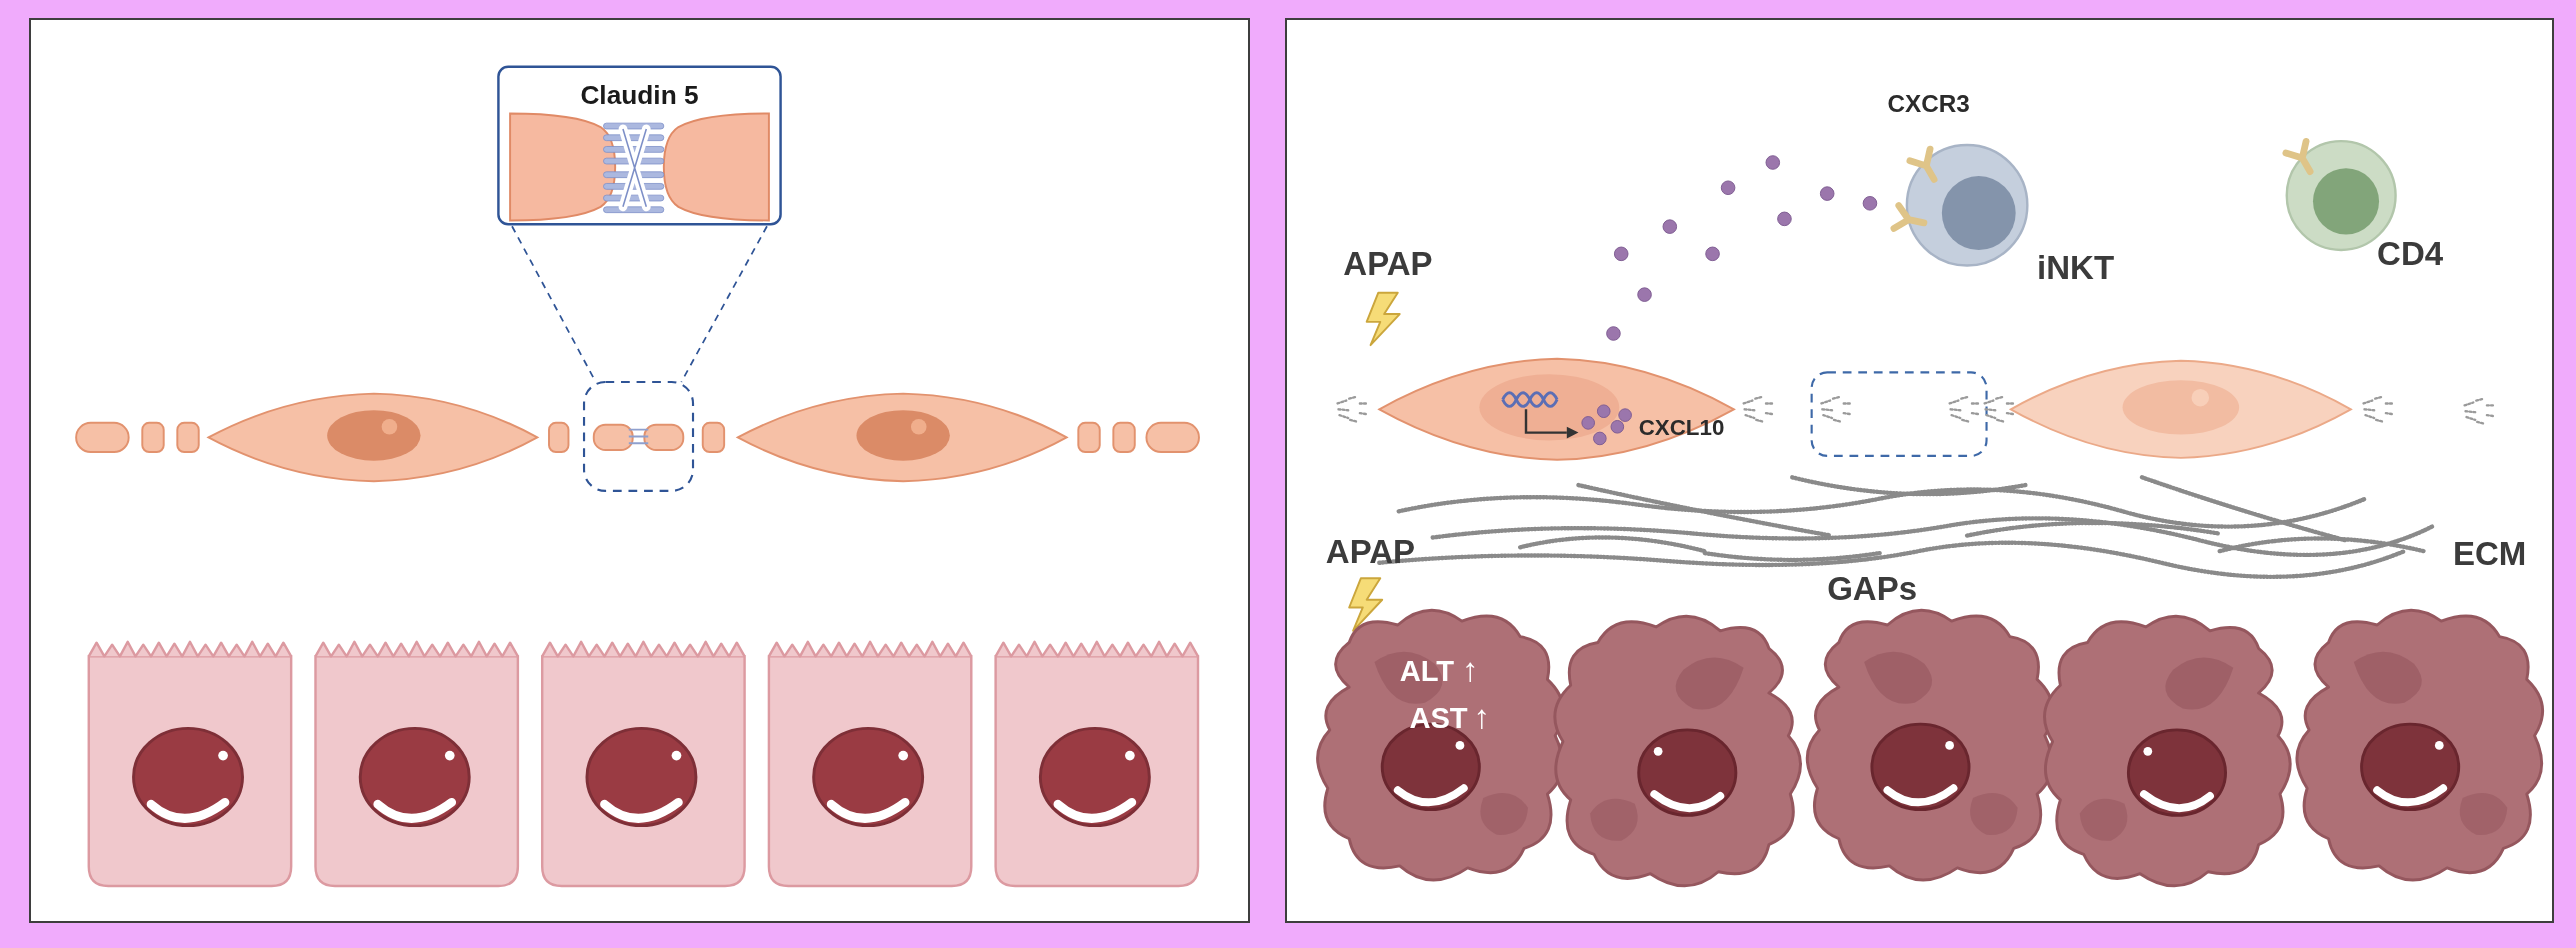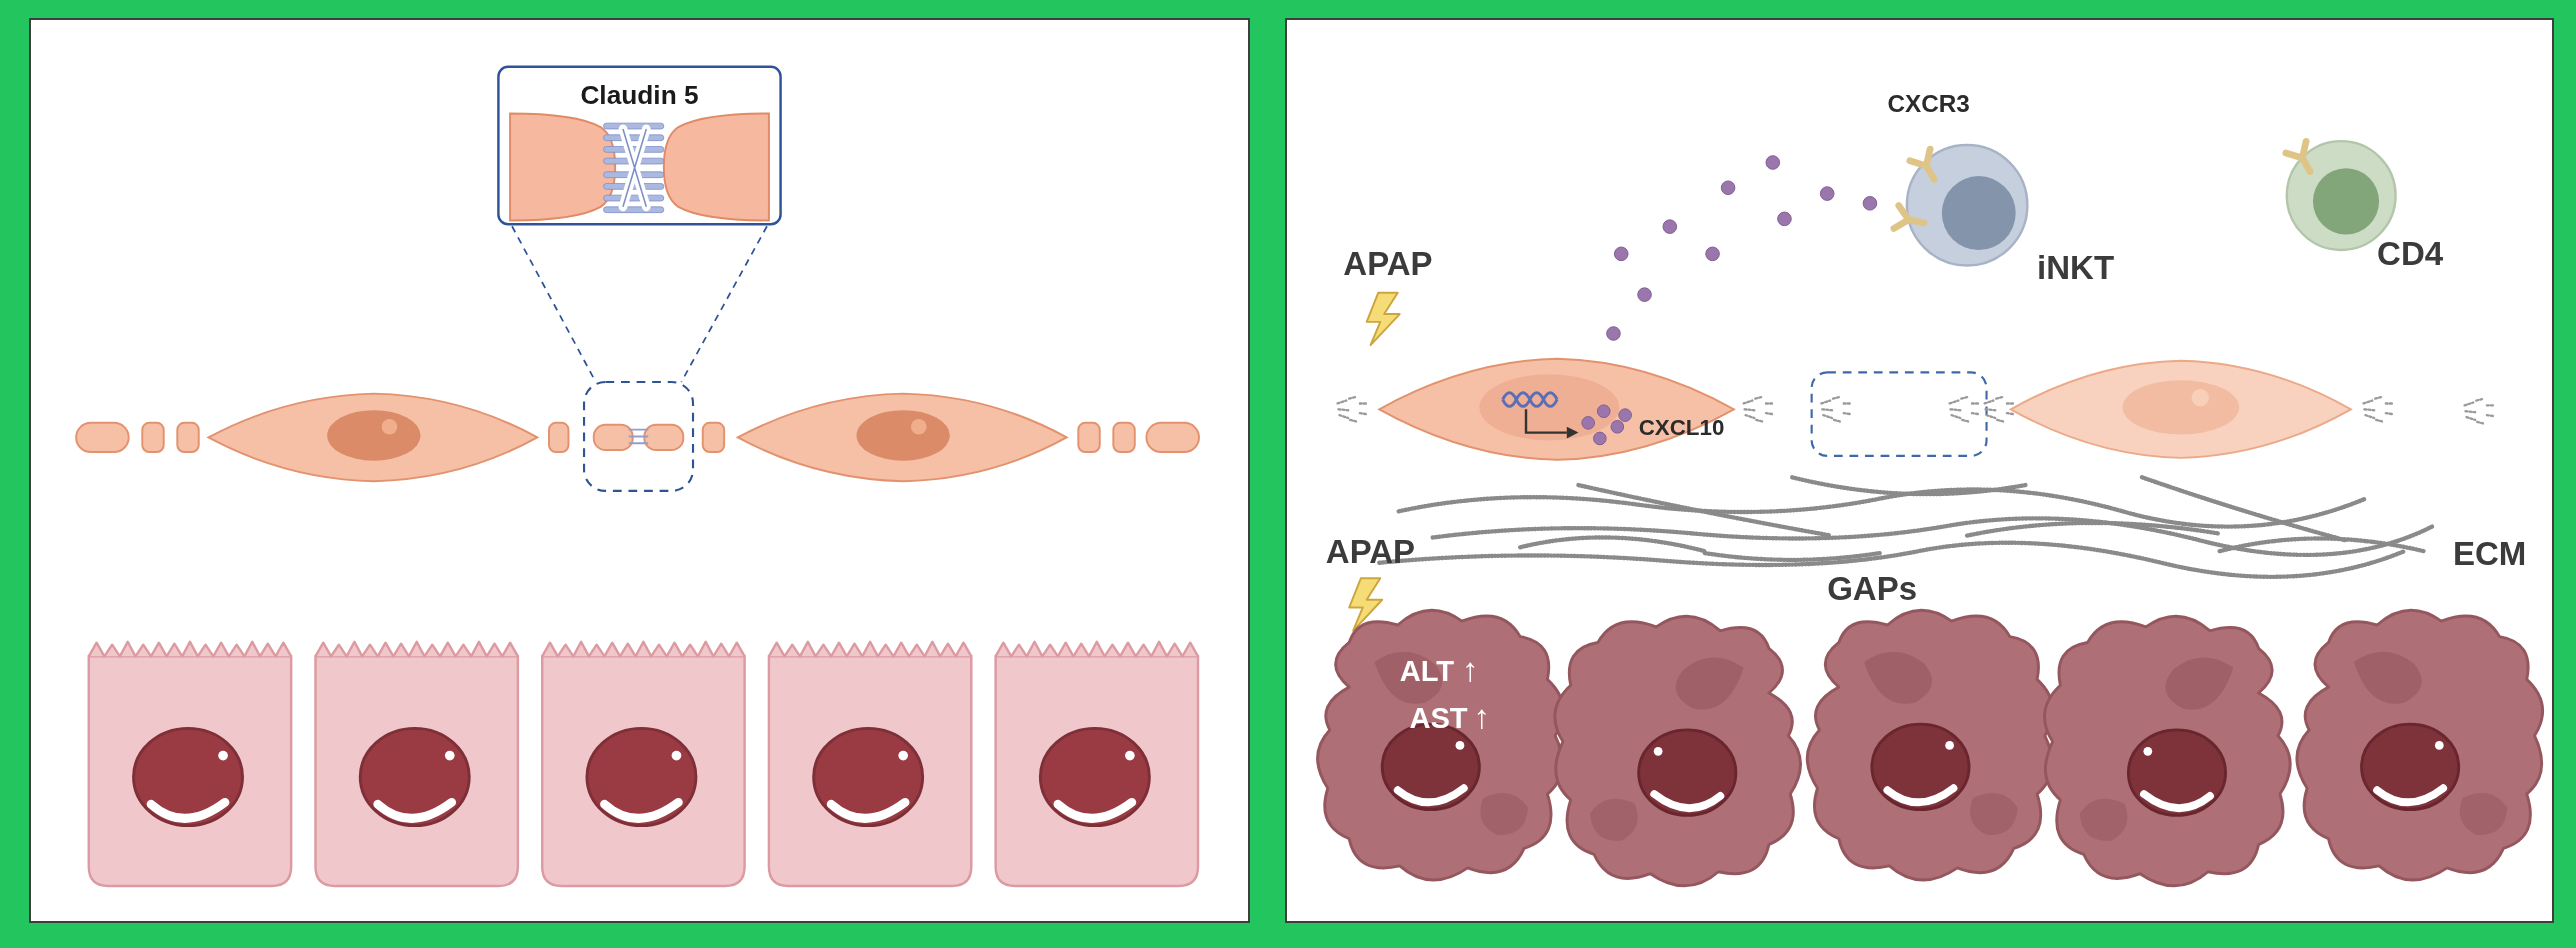--- a/index.html
+++ b/index.html
@@ -1,17 +1,17 @@
 <!DOCTYPE html>
 <html><head>
 <meta charset="utf-8">
 <style>
   html,body{margin:0;padding:0;background:#ffffff;}
   body{font-family:"Liberation Sans", sans-serif;}
-  .stage{position:relative;width:2576px;height:949px;background:#22c55e;overflow:hidden;}
+  .stage{position:relative;width:2576px;height:949px;background:#f0abfc;overflow:hidden;}
   .panel{position:absolute;top:17.6px;height:905px;background:#ffffff;border:2px solid #3E3E3E;box-sizing:border-box;}
   .panel-left{left:29px;width:1221px;}
   .panel-right{left:1285px;width:1269px;}
   .panel svg{display:block;width:100%;height:100%;}
   text{font-family:"Liberation Sans", sans-serif;}
   .big-label{font-weight:bold;font-size:34px;fill:#3B3B3B;}
   .mid-label{font-weight:bold;font-size:25px;fill:#2B2B2B;}
   .small-label{font-weight:bold;font-size:23px;fill:#2B2B2B;}
   .white-label{font-weight:bold;font-size:30px;fill:#FFFFFF;}
   .inset-title{font-weight:bold;font-size:27px;fill:#1A1A1A;}

